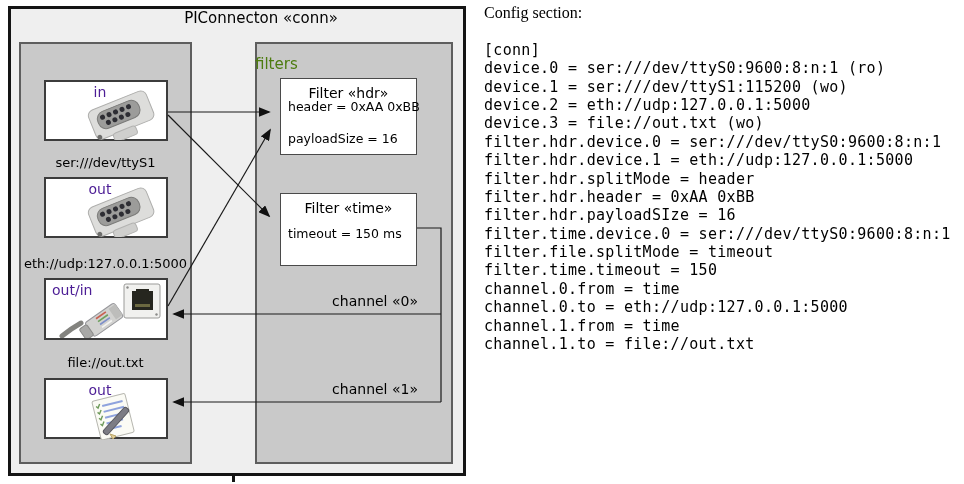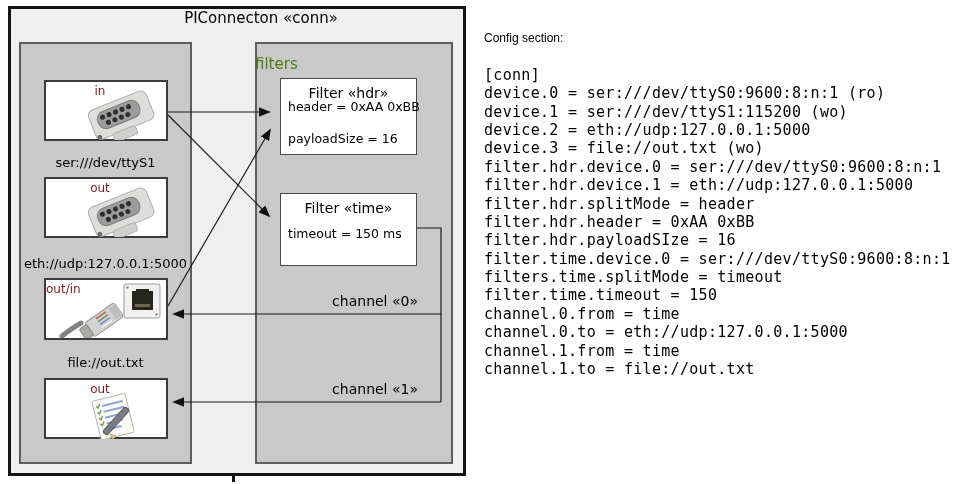--- a/index.html
+++ b/index.html
@@ -20,39 +20,39 @@
   .panel{position:absolute;background:var(--panel-bg);border:2px solid #5e5e5e;}
   .panel-devices{left:19px;top:42px;width:173px;height:422px;}
   .panel-filters{left:255px;top:42px;width:198px;height:422px;}
   .filters-title{position:absolute;left:255px;top:55px;width:198px;text-align:left;
     font-size:15px;color:#4d7c0f;}
 
   .dev-label{position:absolute;left:19px;width:173px;text-align:center;font-size:13px;color:#000;}
   .dev-box{position:absolute;left:44px;width:124px;background:var(--box-bg);
     border:2px solid #3c3c3c;}
   .dev-dir{position:absolute;top:2px;left:12px;width:84px;text-align:center;
-    font-size:12px;color:#7f1d1d;}
-  .dev-dir.left{left:0;width:auto;text-align:center;}
+    font-size:14px;color:#4c1d95;}
+  .dev-dir.left{left:6px;width:auto;text-align:center;}
   .dev-icon{position:absolute;pointer-events:none;}
 
   .filter-box{position:absolute;left:280px;width:137px;background:var(--box-bg);
     border:1.5px solid #4a4a4a;}
   .filter-title{position:absolute;left:0;top:6px;width:100%;text-align:center;
     font-size:14px;color:#000;}
   .filter-prop{position:absolute;left:7px;font-size:12.5px;color:#000;white-space:nowrap;}
 
   .channel-label{position:absolute;left:300px;width:118px;text-align:right;
     font-size:14px;color:#000;white-space:nowrap;}
 
   .wires{position:absolute;left:0;top:0;width:964px;height:484px;pointer-events:none;}
   .bottom-tick{position:absolute;left:232px;top:475px;width:3px;height:7px;background:#141414;}
 
   
   .config{position:absolute;left:484px;top:4px;width:478px;color:#000;}
-  .cfg-heading{font-family:Liberation Sans, sans-serif;font-size:12px;height:18.4px;line-height:18.4px;white-space:pre;margin-top:25px;}
+  .cfg-heading{font-family:Liberation Serif, serif;font-size:16px;height:18.4px;line-height:18.4px;white-space:pre;}
   .cfg-line{font-family:"DejaVu Sans Mono",monospace;font-size:15px;letter-spacing:0.3px;
     height:18.4px;line-height:18.4px;white-space:pre;}
 </style>
 </head>
 <body>
 
 <div id="stage">
 
   <div class="outer-box"></div>
   <div class="diagram-title">PIConnecton «conn»</div>
@@ -198,21 +198,21 @@
     <div class="cfg-line">device.0 = ser:///dev/ttyS0:9600:8:n:1 (ro)</div>
     <div class="cfg-line">device.1 = ser:///dev/ttyS1:115200 (wo)</div>
     <div class="cfg-line">device.2 = eth://udp:127.0.0.1:5000</div>
     <div class="cfg-line">device.3 = file://out.txt (wo)</div>
     <div class="cfg-line">filter.hdr.device.0 = ser:///dev/ttyS0:9600:8:n:1</div>
     <div class="cfg-line">filter.hdr.device.1 = eth://udp:127.0.0.1:5000</div>
     <div class="cfg-line">filter.hdr.splitMode = header</div>
     <div class="cfg-line">filter.hdr.header = 0xAA 0xBB</div>
     <div class="cfg-line">filter.hdr.payloadSIze = 16</div>
     <div class="cfg-line">filter.time.device.0 = ser:///dev/ttyS0:9600:8:n:1</div>
-    <div class="cfg-line">filters.time.splitMode = timeout</div>
+    <div class="cfg-line">filter.file.splitMode = timeout</div>
     <div class="cfg-line">filter.time.timeout = 150</div>
     <div class="cfg-line">channel.0.from = time</div>
     <div class="cfg-line">channel.0.to = eth://udp:127.0.0.1:5000</div>
     <div class="cfg-line">channel.1.from = time</div>
     <div class="cfg-line">channel.1.to = file://out.txt</div>
   </div>
 
 </div>
 
 </body></html>

